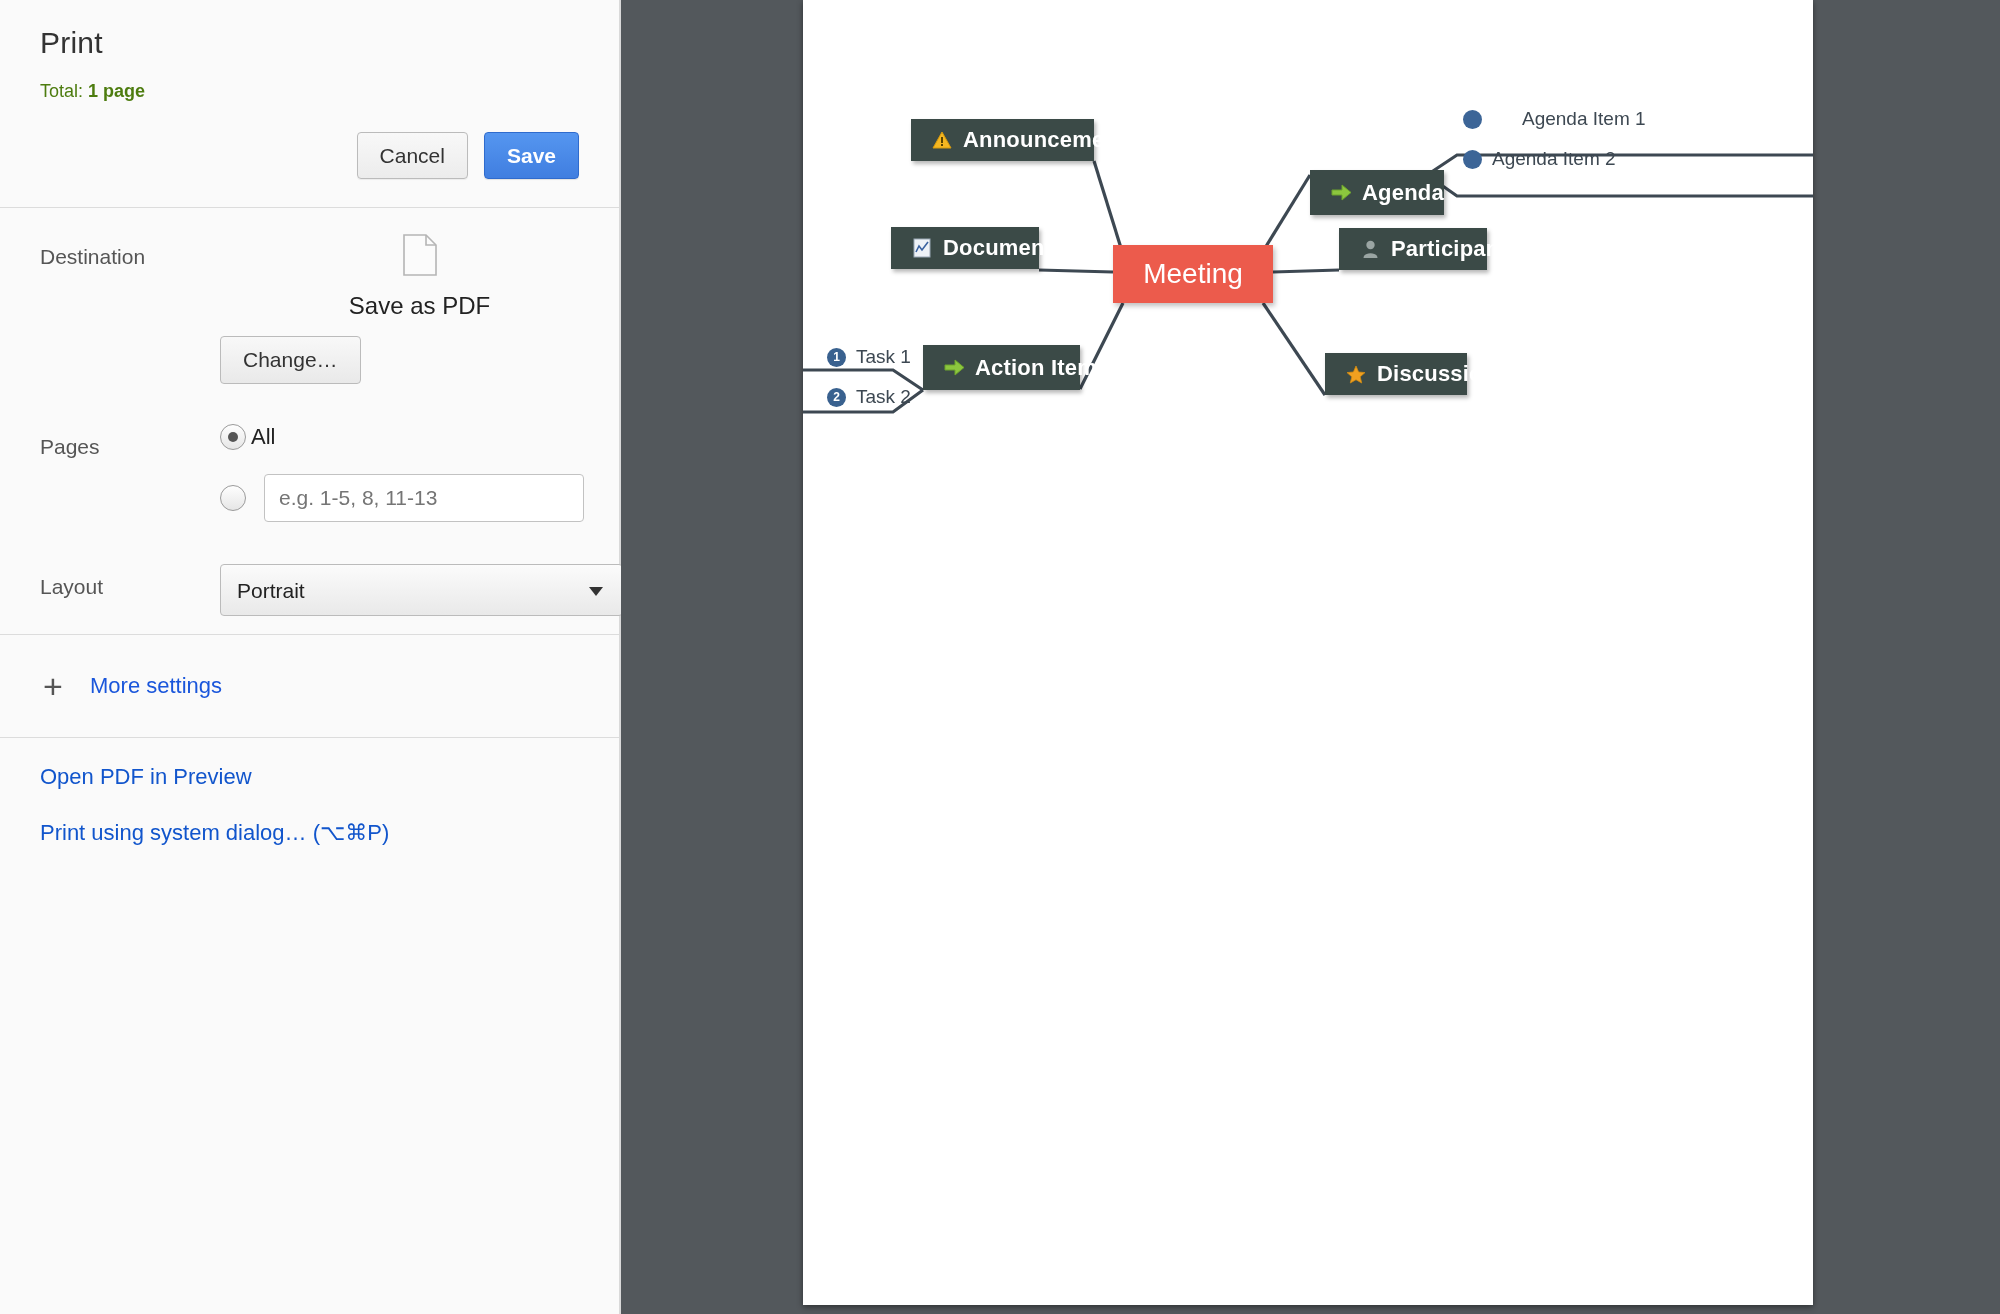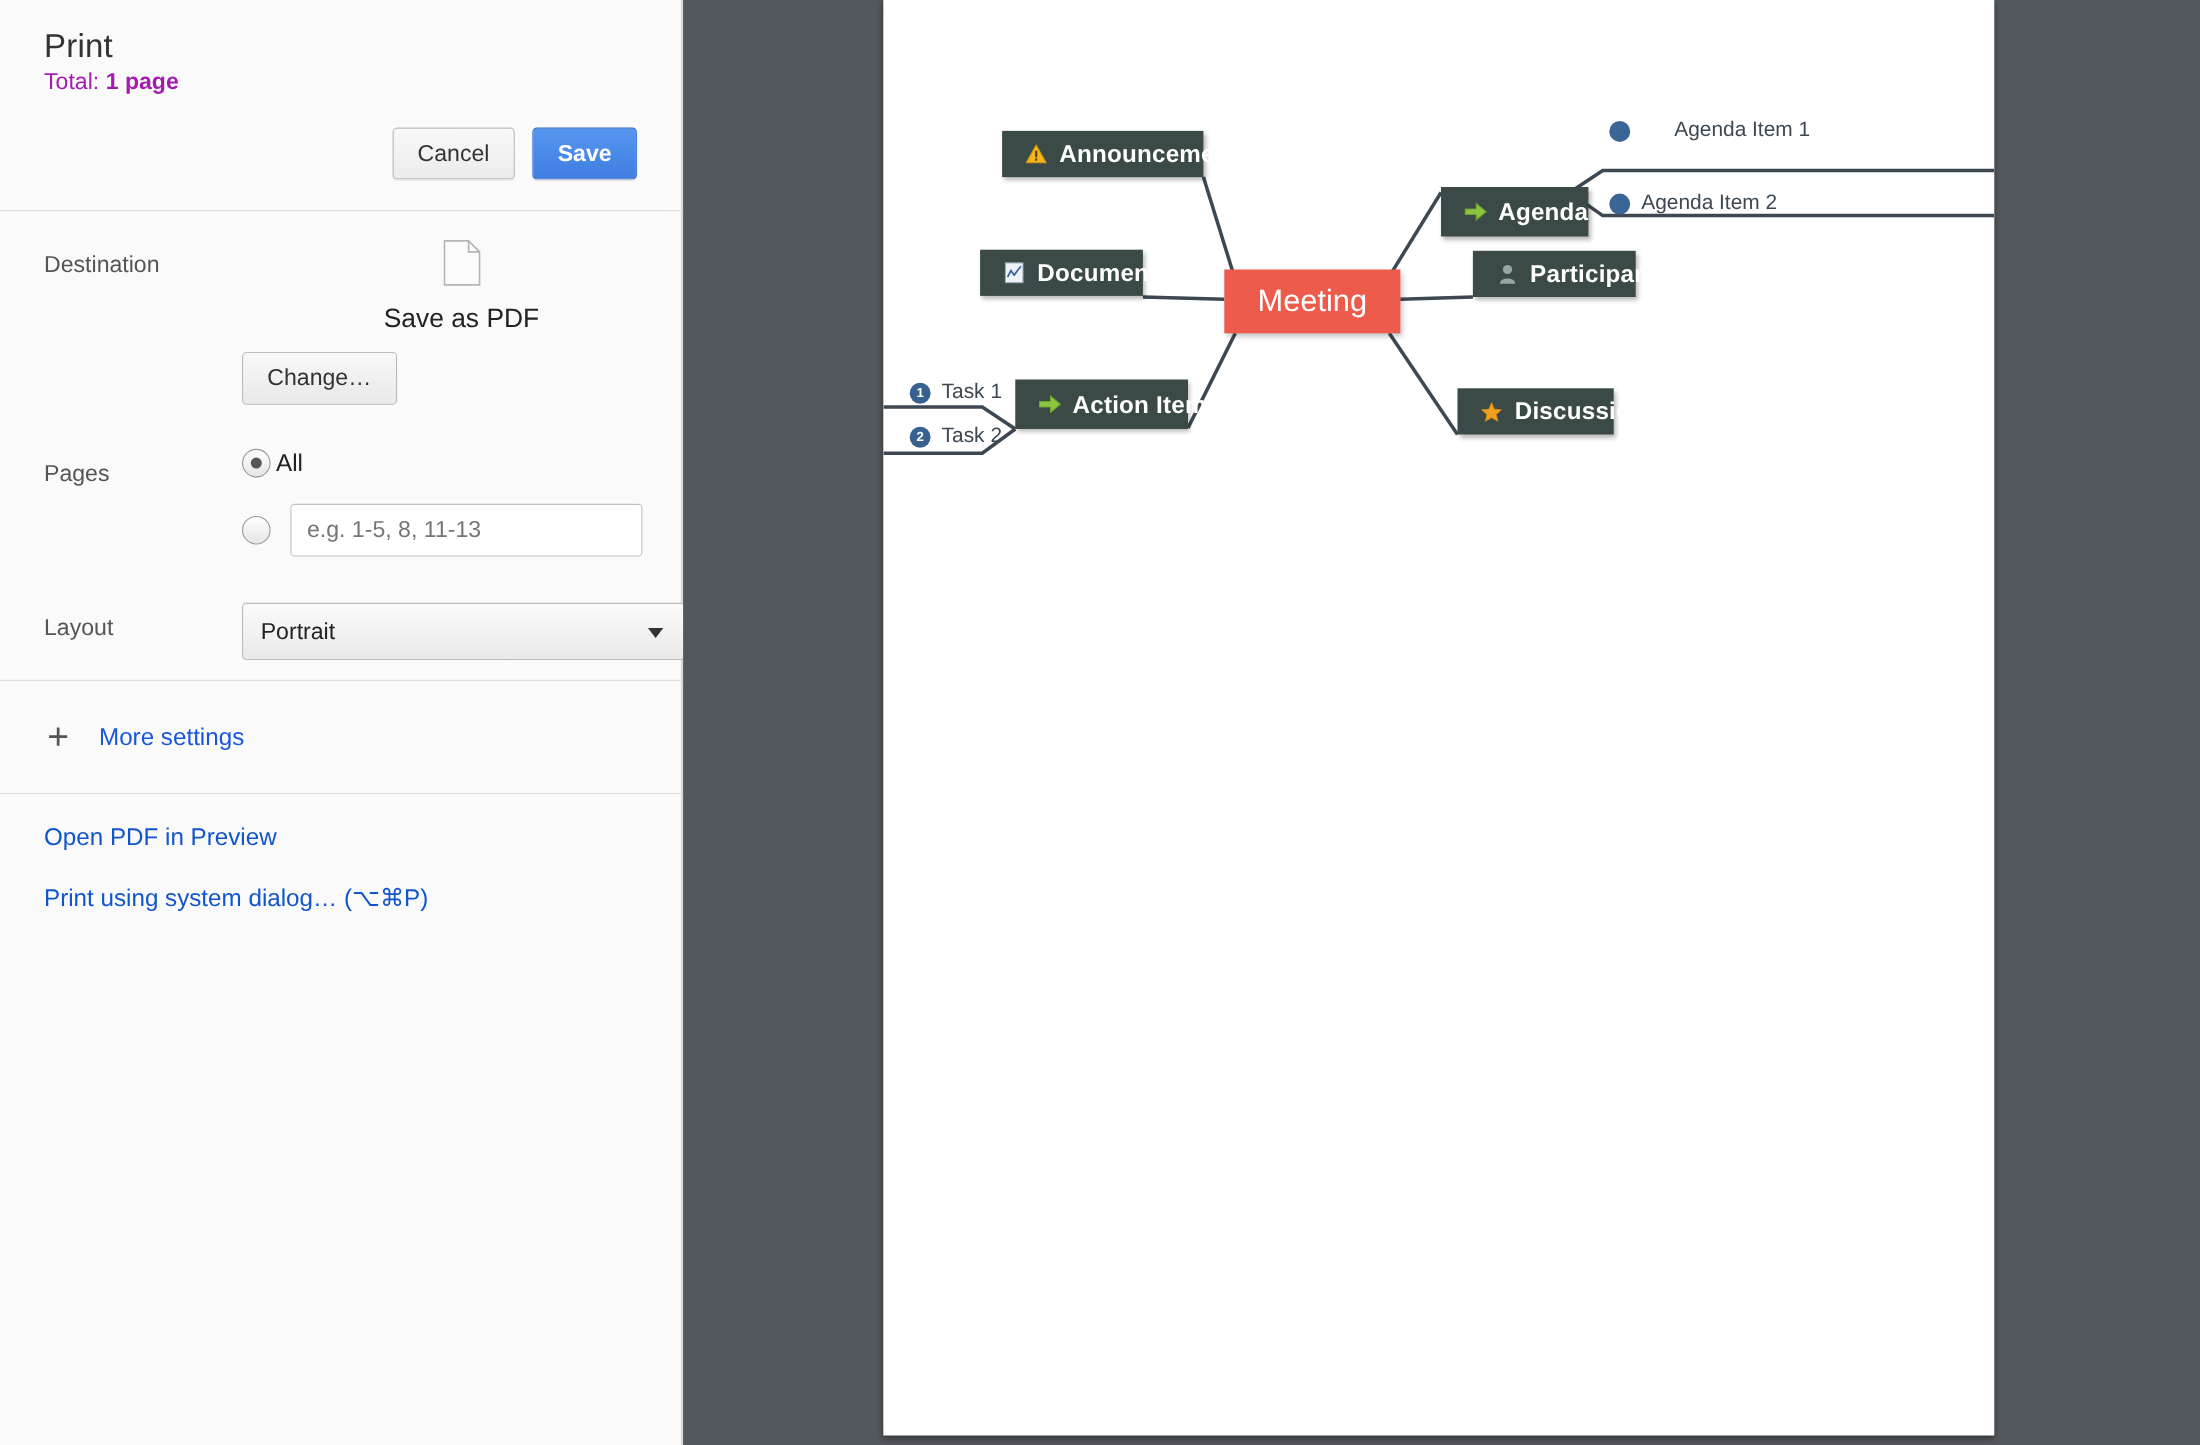--- a/index.html
+++ b/index.html
@@ -18,21 +18,21 @@
     background: #fafafa;
     border-right: 2px solid #d9d9d9;
     flex: 0 0 621px;
   }
   .sb-header { padding: 24px 40px 0 40px; }
   .print-title {
     font-size: 30px; color: #333; font-weight: 400;
     letter-spacing: .2px; line-height: 38px;
   }
   .total-row {
-    font-size: 21px; color: #a21caf; line-height: 26px;
+    margin-top: 16px; font-size: 18px; color: #4d7c0f; line-height: 26px;
   }
   .total-row b { font-weight: bold; }
   .btn-row {
     display: flex; justify-content: flex-end; gap: 16px;
     padding: 28px 40px 28px 40px;
   }
   .btn {
     font-size: 21px; line-height: 1;
     padding: 12px 22px; border-radius: 4px; cursor: pointer;
     font-family: "Liberation Sans", sans-serif;
@@ -299,21 +299,21 @@
               <path d="M1 6 H11 V1 L20 8.5 L11 16 V11 H1 Z" fill="#8cc63e" stroke="#6da32c" stroke-width="1"></path>
             </svg>
           </span>
           <span class="node-label">Agenda</span>
         </div>
 
         <div class="leaf" style="left:660px; top:108px;gap:40px;">
           <span class="leaf-bullet plain"></span>
           <span>Agenda Item 1</span>
         </div>
-        <div class="leaf" style="left:660px; top:148px;margin-top:26px;">
+        <div class="leaf" style="left:660px; top:148px;">
           <span class="leaf-bullet plain"></span>
           <span>Agenda Item 2</span>
         </div>
 
         <div class="node" style="left:88px; top:227px; width:148px; height:42px;">
           <span class="node-icon">
             <svg width="18" height="20" viewBox="0 0 18 20">
               <rect x="1" y="1" width="16" height="18" fill="#eef2f7" stroke="#9aa7b5" stroke-width="1"></rect>
               <polyline points="3,14 6,8 9,12 15,4" fill="none" stroke="#3a62a0" stroke-width="1.6"></polyline>
             </svg>

